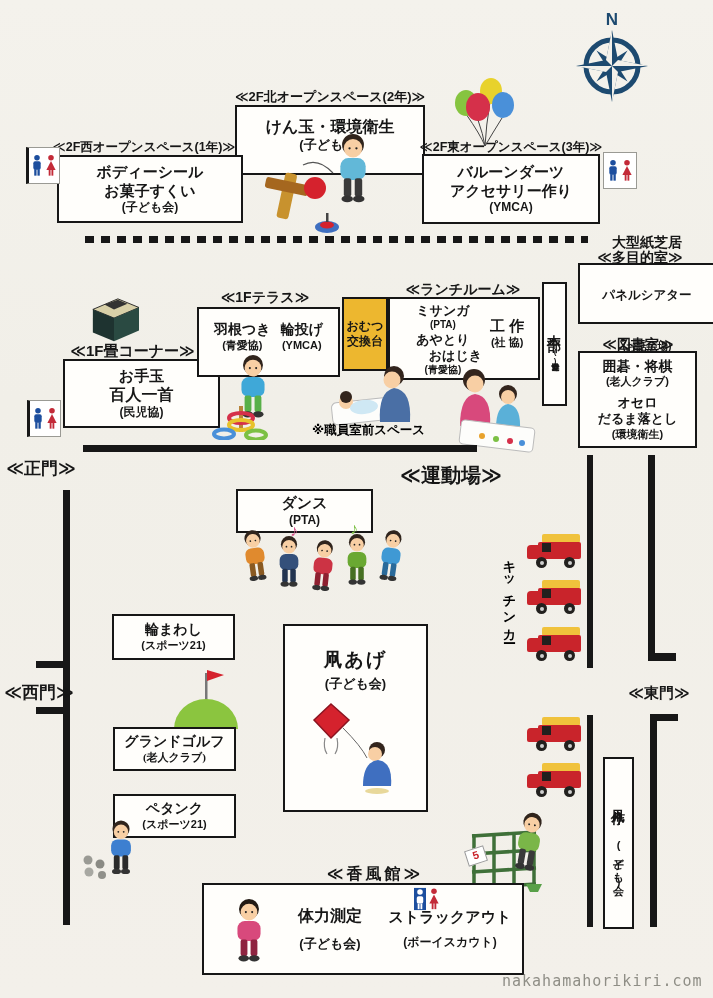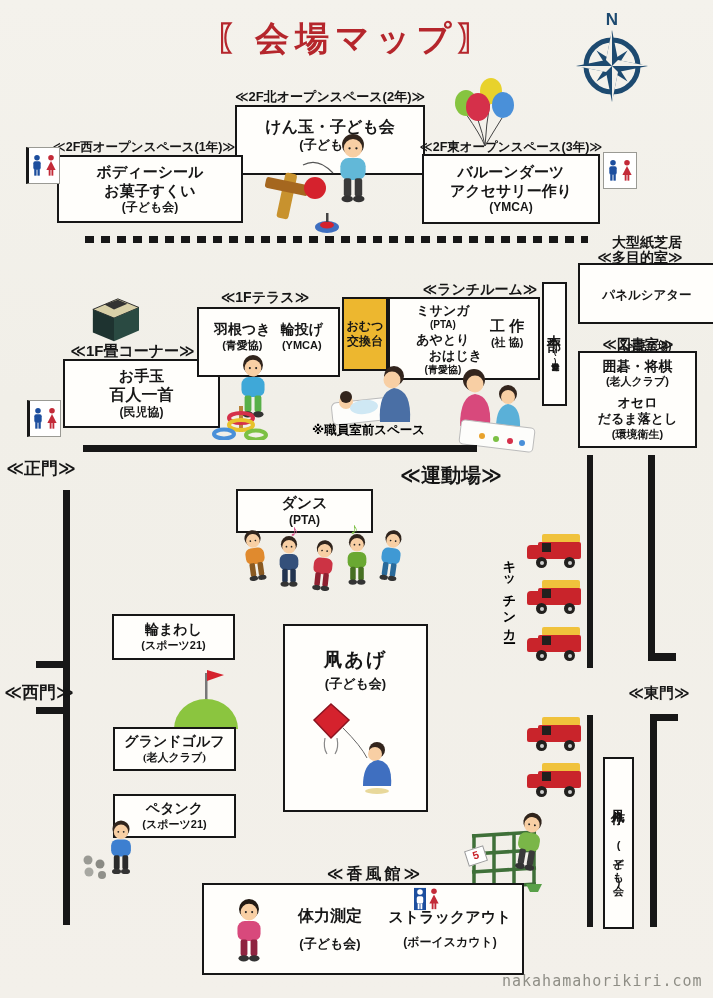--- a/index.html
+++ b/index.html
@@ -31,38 +31,37 @@
   .note-float{position:absolute;font-weight:bold;}
   .panel{position:absolute;background:#fff;border:1px solid #999;color:#c9242b;
     font-weight:bold;font-size:11px;text-align:center;line-height:13px;}
   .watermark{position:absolute;color:#8f8e86;font-family:"DejaVu Sans Mono",monospace;letter-spacing:1px;}
 </style>
 </head>
 <body>
 
 <div id="stage">
 
-  <div class="hdr" style="left:215px;top:16px;width:280px;font-size:34px;letter-spacing:6px;color:#b5262c;">〖会場マップ〗</div>
 
   <div class="illus" style="left:570px;top:10px;width:84px;height:96px;">
     <div style="position:absolute;left:0;right:0;top:0;text-align:center;font-weight:bold;font-size:17px;color:#1d4a70;">N</div>
     <svg viewBox="0 0 80 80" style="position:absolute;left:2px;top:16px;width:80px;height:80px;">
       <circle cx="40" cy="40" r="26" fill="none" stroke="#1d4a70" stroke-width="5"></circle>
       <polygon points="40,18 44,36 62,40 44,44 40,62 36,44 18,40 36,36" fill="#1d4a70" transform="rotate(45 40 40)"></polygon>
       <polygon points="40,4 46,34 76,40 46,46 40,76 34,46 4,40 34,34" fill="#1d4a70"></polygon>
       <polygon points="40,4 40,40 34,34" fill="#f2f0ea"></polygon>
       <polygon points="76,40 40,40 46,34" fill="#f2f0ea"></polygon>
       <polygon points="40,76 40,40 46,46" fill="#f2f0ea"></polygon>
       <polygon points="4,40 40,40 34,46" fill="#f2f0ea"></polygon>
     </svg>
   </div>
 
   <div class="hdr" style="left:235px;top:88px;width:190px;font-size:13px;">≪2F北オープンスペース(2年)≫</div>
   <div class="mbox" style="left:235px;top:105px;width:190px;height:70px;justify-content:flex-start;padding-top:10px;">
-    <div style="font-size:16px;">けん玉・子ども会</div>
+    <div style="font-size:16px;">けん玉・環境衛生</div>
     <div class="org" style="font-size:13px;">(子ども会)</div>
   </div>
 
   <div class="hdr" style="left:50px;top:139px;width:188px;font-size:12.5px;">≪2F西オープンスペース(1年)≫</div>
   <div class="mbox" style="left:57px;top:155px;width:186px;height:68px;">
     <div style="font-size:15px;">ボディーシール</div>
     <div style="font-size:15px;">お菓子すくい</div>
     <div class="org" style="font-size:12px;">(子ども会)</div>
   </div>
 
@@ -176,21 +175,21 @@
       <div style="font-size:14px;">輪投げ</div>
       <div class="org">(YMCA)</div>
     </div>
   </div>
 
   <div class="mbox" style="left:342px;top:297px;width:46px;height:74px;background:#edb72f;">
     <div style="font-size:12px;">おむつ</div>
     <div style="font-size:12px;">交換台</div>
   </div>
 
-  <div class="hdr" style="left:398px;top:281px;width:130px;font-size:14px;margin-left:17px;">≪ランチルーム≫</div>
+  <div class="hdr" style="left:398px;top:281px;width:130px;font-size:14px;">≪ランチルーム≫</div>
   <div class="mbox" style="left:388px;top:297px;width:152px;height:83px;flex-direction:row;align-items:flex-start;gap:8px;padding-top:4px;">
     <div>
       <div style="font-size:13px;">ミサンガ</div>
       <div class="org" style="font-size:10px;">(PTA)</div>
       <div style="font-size:13px;">あやとり</div>
       <div style="font-size:13px;margin-left:25px;">おはじき</div>
       <div class="org" style="font-size:10px;">(青愛協)</div>
     </div>
     <div style="padding-top:14px;">
       <div style="font-size:15px;">工 作</div>

